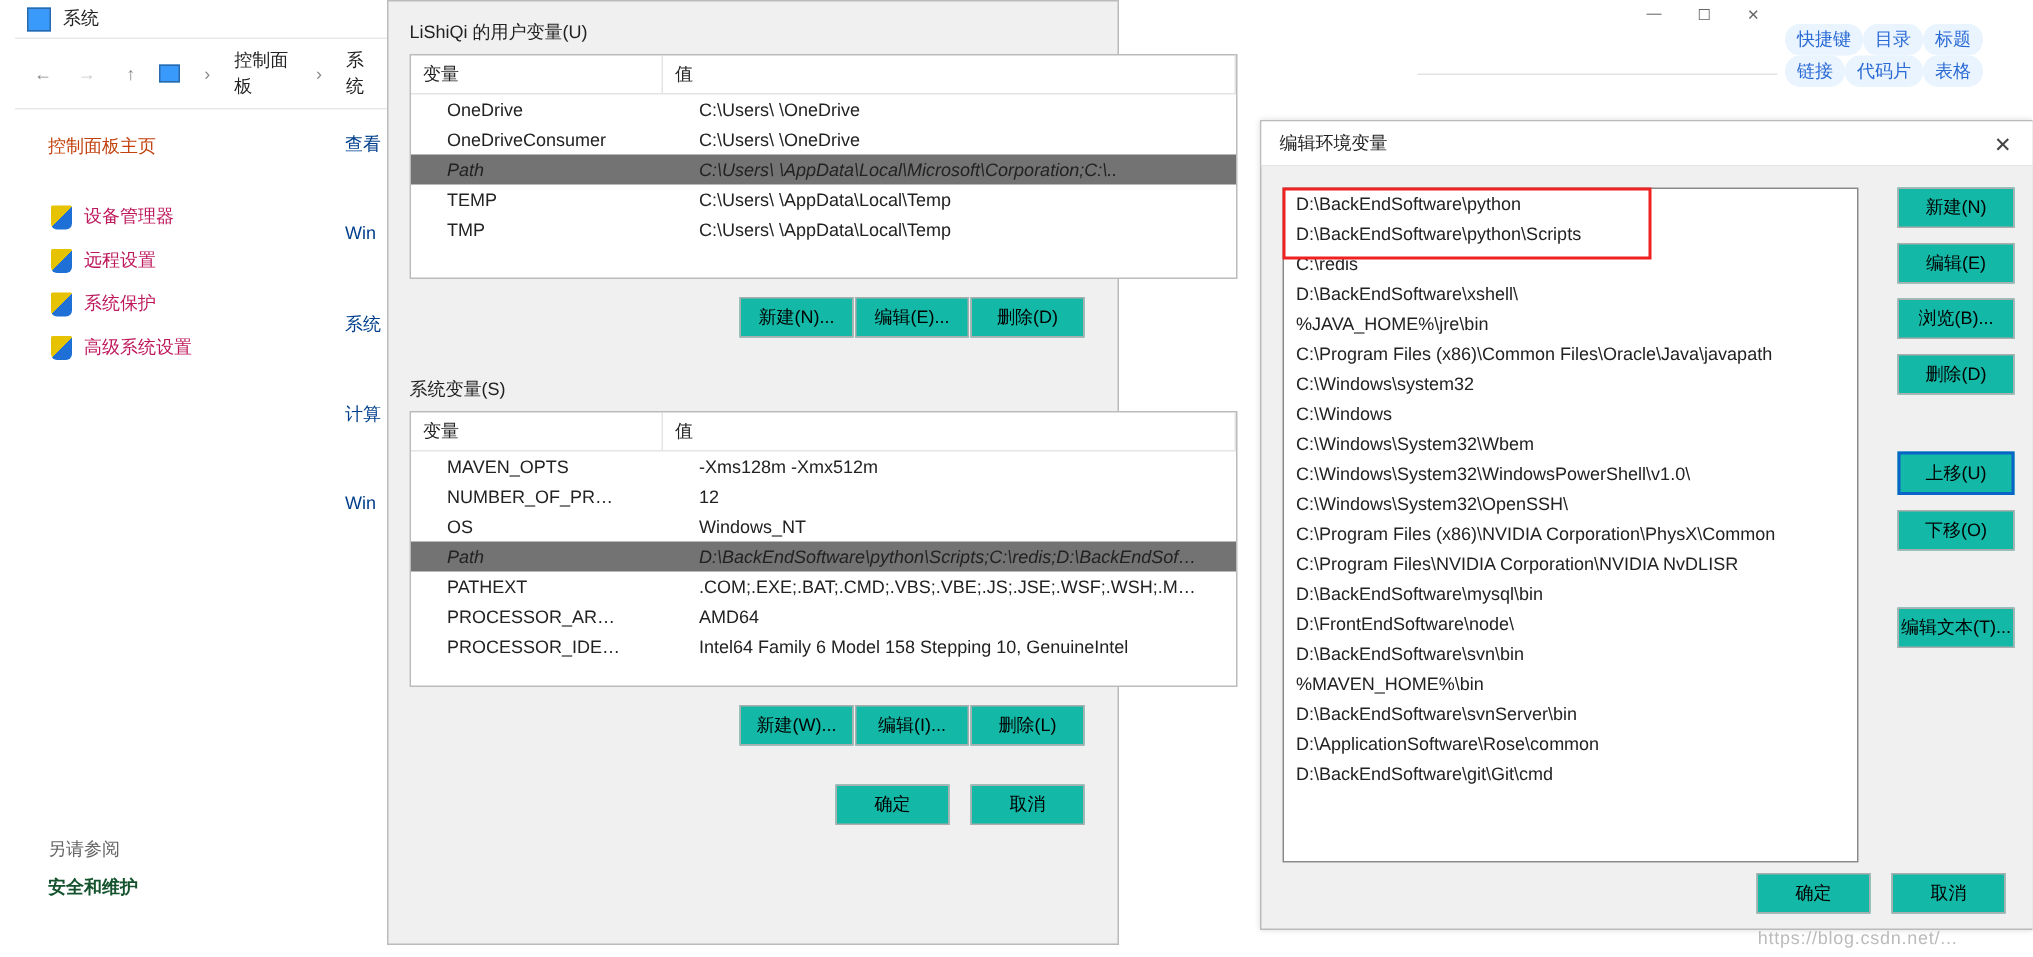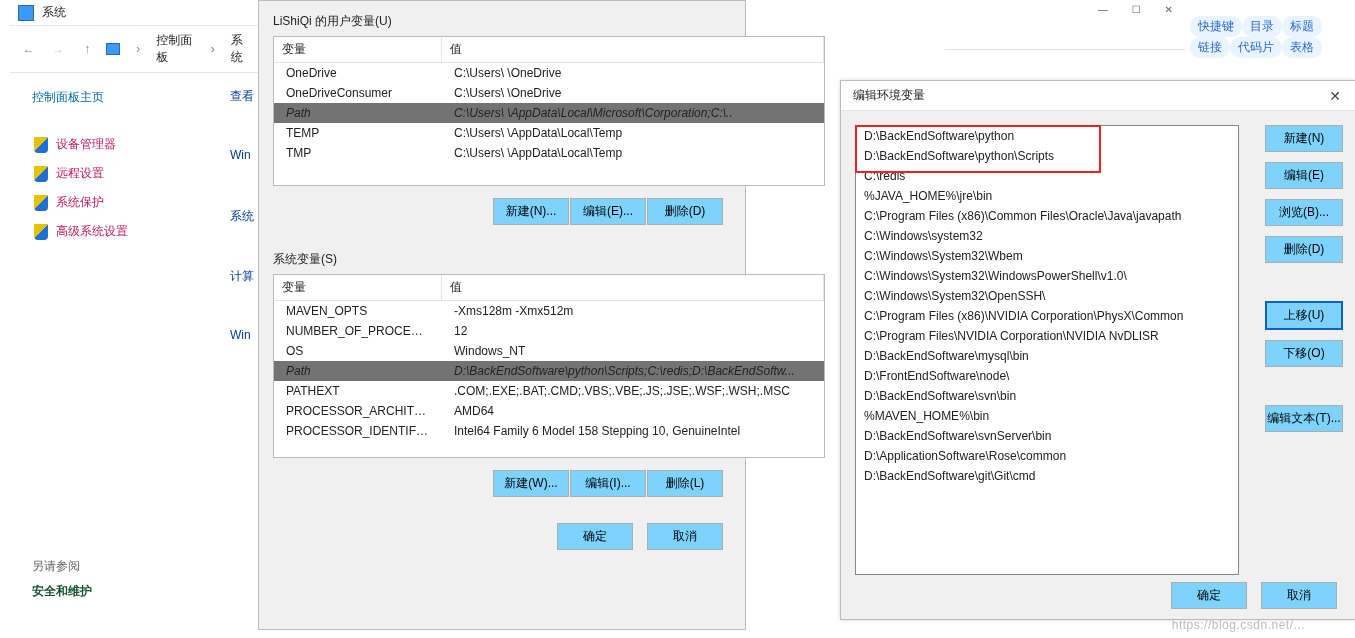--- a/index.html
+++ b/index.html
@@ -8,43 +8,43 @@
   
   .bg-window { position:absolute; left:10px; top:0; width:250px; height:620px; background:#fff; z-index:1; }
   .bg-title { display:flex; align-items:center; gap:8px; padding:4px 8px; border-bottom:1px solid #e8e8e8; }
   .bg-title .ico { width:16px; height:16px; background:#3a9afc; border:1px solid #2a6aaa; }
   .bg-nav { display:flex; align-items:center; gap:8px; padding:6px 8px; border-bottom:1px solid #e8e8e8; }
   .arrow { width:24px; height:24px; display:flex; align-items:center; justify-content:center; color:#888; }
   .bg-nav .mon { width:16px; height:12px; background:#3a9afc; border:1px solid #2a6aaa; display:inline-block; margin-right:4px; }
   .crumb { margin-left:4px; }
   .chev { color:#888; margin:0 4px; }
   .cp-body { padding:16px 18px 10px 22px; }
-  .cp-home { color:#0369a1; margin-bottom:24px; }
+  .cp-home { color:#c2410c; margin-bottom:24px; }
   .cp-item { display:flex; align-items:center; gap:8px; color:#be185d; padding:6px 2px; }
   .shield { width:14px; height:16px; background:linear-gradient(135deg,#e6c200 50%,#1e6fd6 50%); border-radius:1px 1px 4px 4px; }
   .cp-footer { position:absolute; bottom:20px; left:22px; color:#666; }
   .cp-footer .lnk { color:#14532d; margin-top:8px;font-weight:bold; }
 
   .truncated { position:absolute; left:230px; top:70px; width:30px; z-index:2; color:#003f8c;}
   .truncated div { padding:18px 0 42px 0; height:60px; }
 
   
   .env-dialog { position:absolute; left:258px; top:0; width:488px; height:630px; background:#f0f0f0; border:1px solid #bbb; z-index:3; }
   .env-section { padding:12px 14px 6px 14px; }
   .section-title { margin-bottom:6px; }
   .grid { background:#fff; border:1px solid #bbb; width:552px; }
   .grid-head { display:flex; border-bottom:1px solid #e4e4e4; }
   .grid-head > div { padding:4px 8px; border-right:1px solid #e4e4e4; }
   .col-var { width:168px; }
   .col-val { flex:1; }
   .grid-row { display:flex; }
   .grid-row.sel { background:#737373;font-style:italic; }
-  .grid-row > div { padding:3px 12px; white-space:nowrap; overflow:hidden; text-overflow:ellipsis; }
+  .grid-row > div { padding:3px 24px; white-space:nowrap; overflow:hidden; text-overflow:ellipsis; }
   .btn-row { display:flex; justify-content:flex-end; gap:1px; padding:12px 8px 8px 0; }
-  button.win { background:#7dd3fc; border:1px solid #adadad; padding:4px 0; width:76px; font-size:12px; cursor:pointer; }
+  button.win { background:#14b8a6; border:1px solid #adadad; padding:4px 0; width:76px; font-size:12px; cursor:pointer; }
   .env-footer { display:flex; justify-content:flex-end; gap:14px; padding:12px 22px 8px 0; border-top:0; }
   .user-grid { height:150px; overflow:hidden; }
   .sys-grid { height:184px; overflow:hidden; }
 
   
   .faint { position:absolute; right:0; top:0; width:515px; height:90px; z-index:0; }
   .faint-win { position:absolute; top:0; right:170px; width:240px; height:50px; border-bottom:1px solid #e4e4e4; display:flex; justify-content:flex-end; gap:24px; align-items:flex-start; padding:4px 12px 0 0; color:#666; }
   .faint-win span { font-size:10px; }
   .side-doc { position:absolute; right:0; top:0; width:175px; padding:8px 10px; }
   .pill-row { display:flex; flex-wrap:wrap; margin-top:8px; }
@@ -234,23 +234,25 @@
 <div class="edit-dialog">
   <div class="edit-title">
     <span>编辑环境变量</span>
     <span class="close-x">✕</span>
   </div>
   <div class="edit-body">
     <div class="path-list" id="path-list">
         <div class="path-item">D:\BackEndSoftware\python</div>
         <div class="path-item">D:\BackEndSoftware\python\Scripts</div>
         <div class="path-item">C:\redis</div>
+        <div class="path-item">D:\BackEndSoftware\xshell\</div>
         <div class="path-item">%JAVA_HOME%\jre\bin</div>
         <div class="path-item">C:\Program Files (x86)\Common Files\Oracle\Java\javapath</div>
         <div class="path-item">C:\Windows\system32</div>
+        <div class="path-item">C:\Windows</div>
         <div class="path-item">C:\Windows\System32\Wbem</div>
         <div class="path-item">C:\Windows\System32\WindowsPowerShell\v1.0\</div>
         <div class="path-item">C:\Windows\System32\OpenSSH\</div>
         <div class="path-item">C:\Program Files (x86)\NVIDIA Corporation\PhysX\Common</div>
         <div class="path-item">C:\Program Files\NVIDIA Corporation\NVIDIA NvDLISR</div>
         <div class="path-item">D:\BackEndSoftware\mysql\bin</div>
         <div class="path-item">D:\FrontEndSoftware\node\</div>
         <div class="path-item">D:\BackEndSoftware\svn\bin</div>
         <div class="path-item">%MAVEN_HOME%\bin</div>
         <div class="path-item">D:\BackEndSoftware\svnServer\bin</div>

